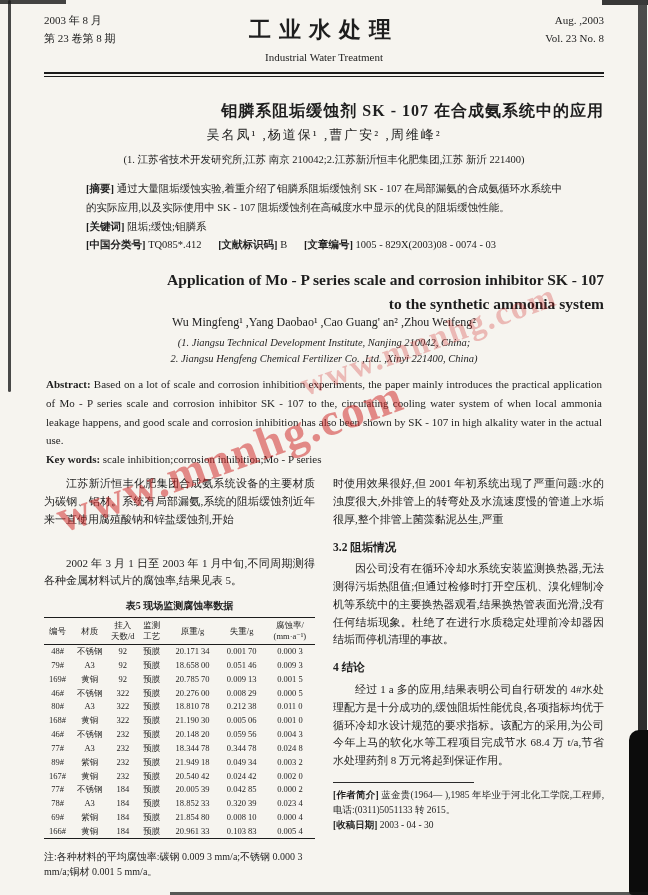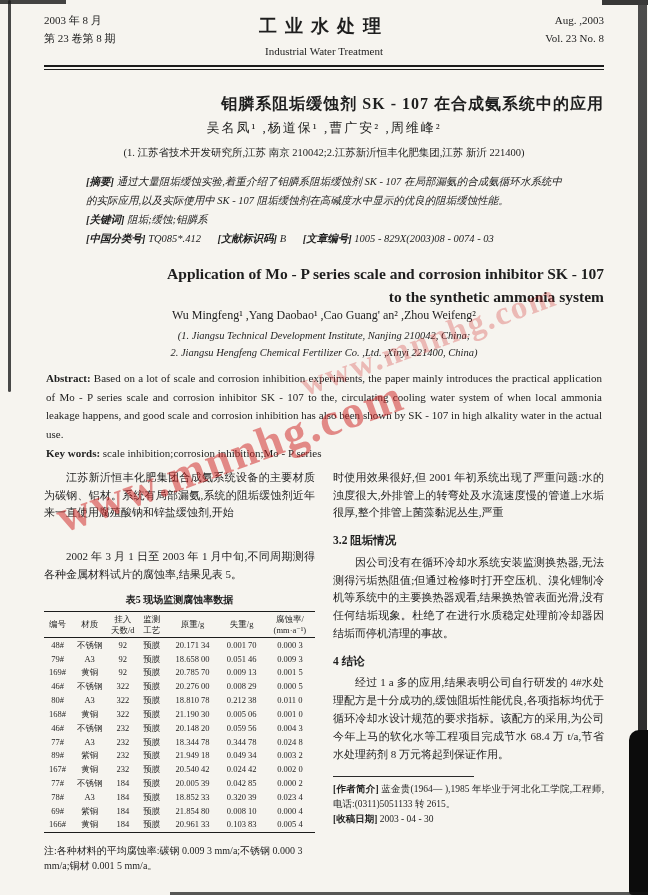--- a/index.html
+++ b/index.html
@@ -31,29 +31,29 @@
     transform-origin:left center;
     white-space:nowrap;
   }
   .wm1{left:58px;top:492px;font-size:46px;transform:rotate(-20deg);}
   .wm2{left:302px;top:368px;font-size:33px;transform:rotate(-20deg);opacity:.55;}
   
   .journal-header{display:flex;justify-content:space-between;align-items:flex-start;font-size:11px;line-height:1.6;}
   .jh-left,.jh-right{width:110px;}
   .jh-right{text-align:right;}
   .jh-center{text-align:center;flex:1;}
-  .jh-title{font-size:18px;font-weight:bold;letter-spacing:8px;}
+  .jh-title{font-size:22px;font-weight:bold;letter-spacing:8px;}
   .jh-sub{font-size:11px;margin-top:2px;}
   .header-rule{margin-top:5px;border-top:2.4px solid #1b1b1b;border-bottom:1px solid #1b1b1b;height:2px;}
   
   .title-cn{font-size:16px;font-weight:bold;text-align:right;margin:24px 0 0 0;letter-spacing:1px;}
   .authors-cn{font-size:13px;text-align:center;margin-top:4px;letter-spacing:2px;}
   .affil-cn{font-size:10.5px;text-align:center;margin-top:9px;}
   
-  .abstract-block{margin:13px 42px 0 42px;font-size:10.5px;line-height:1.8;text-align:justify;font-style:italic;}
+  .abstract-block{margin:13px 42px 0 42px;font-size:10.5px;line-height:1.8;text-align:justify;}
   .abstract-block p{margin:0;}
   .lbl{font-weight:bold;}
   .sp{margin-left:14px;}
   
   .en-title{font-size:15.5px;font-weight:bold;text-align:right;margin-top:13px;line-height:1.5;}
   .en-authors{font-size:12px;text-align:center;}
   .en-affil{font-size:10.5px;font-style:italic;text-align:center;margin-top:5px;line-height:1.55;}
   .en-abstract{font-size:11px;line-height:1.7;text-align:justify;margin:8px 2px 0 2px;}
   .en-keywords{font-size:11px;margin:3px 2px 0 2px;}
   

